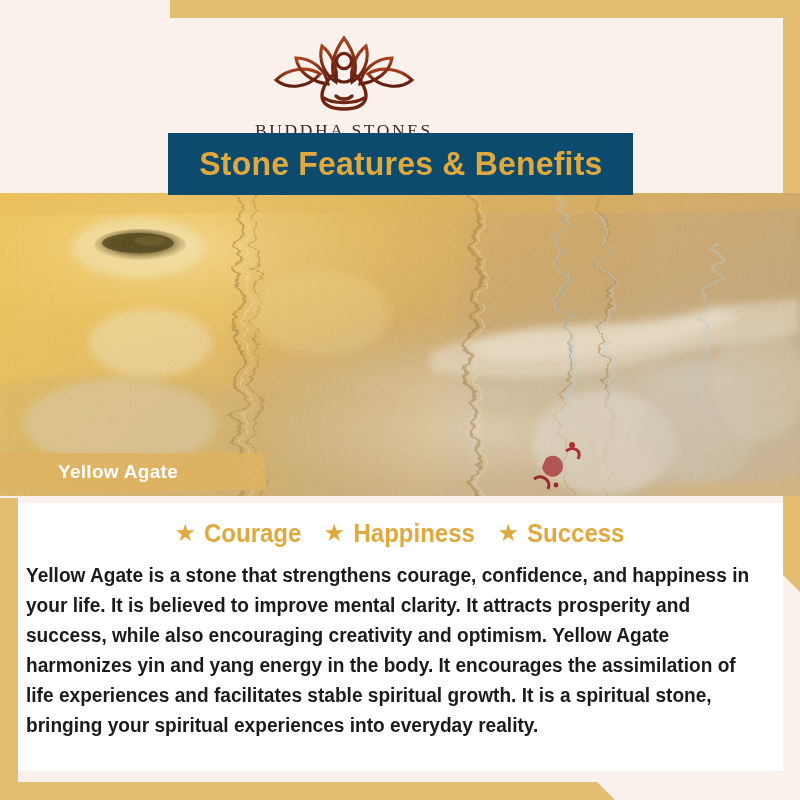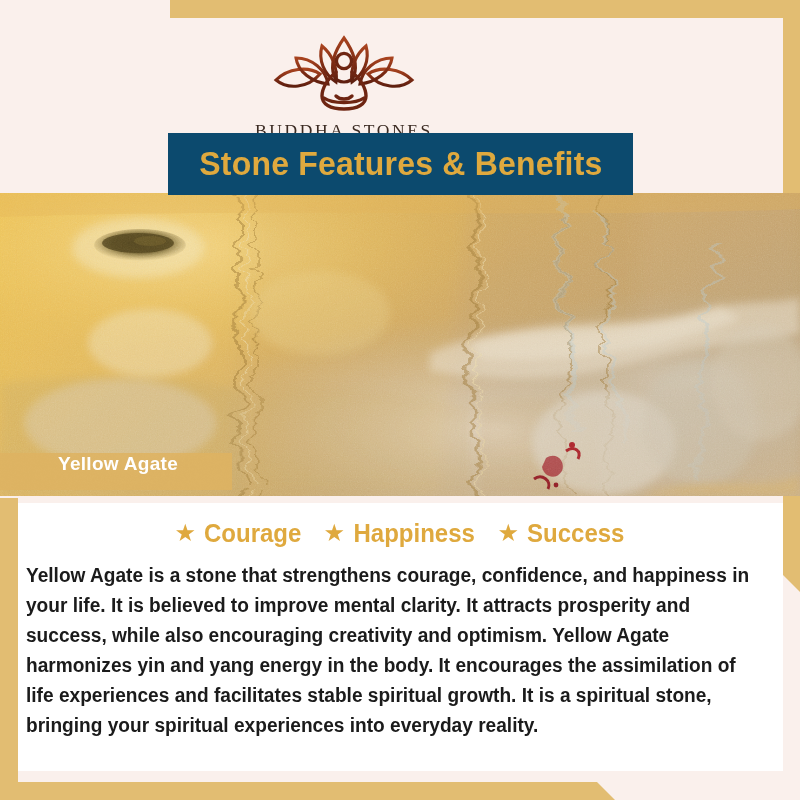--- a/index.html
+++ b/index.html
@@ -82,23 +82,23 @@
   .stone-photo {
     position:absolute;
     left:0; top:193px; width:800px; height:303px;
     overflow:hidden;
     background:#c8962f;
   }
   .stone-photo svg { display:block; width:100%; height:100%; }
 
   .stone-label {
     position:absolute;
-    left:0; top:453px; width:232px; height:37px;
+    left:0; top:453px; width:266px; height:37px;
     background:rgba(222,179,98,0.88);
-    display:flex; 
+    display:flex; align-items:center;
     z-index:6;
   }
   .stone-label-text {
     margin-left:58px;
     color:#ffffff;
     font-family:"Liberation Sans Narrow","Liberation Sans", sans-serif;
     font-weight:bold;
     font-size:19px;
     letter-spacing:0.3px;
   }

